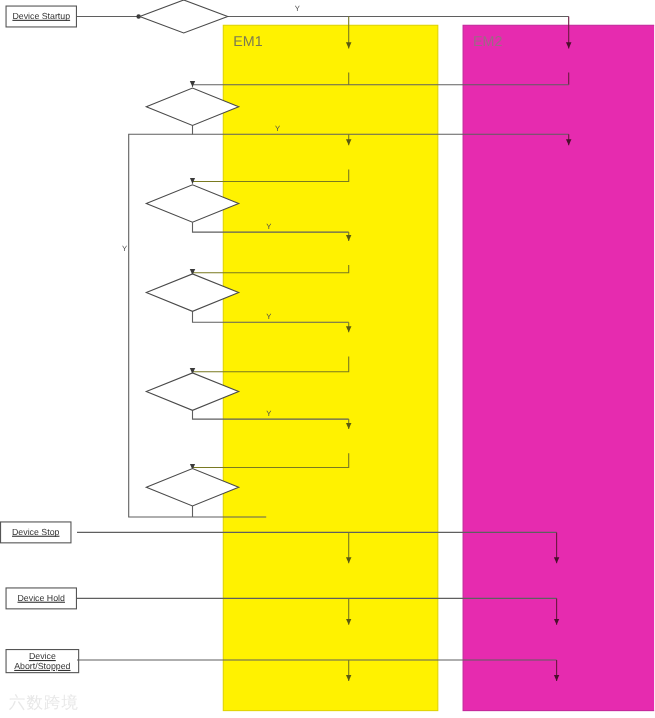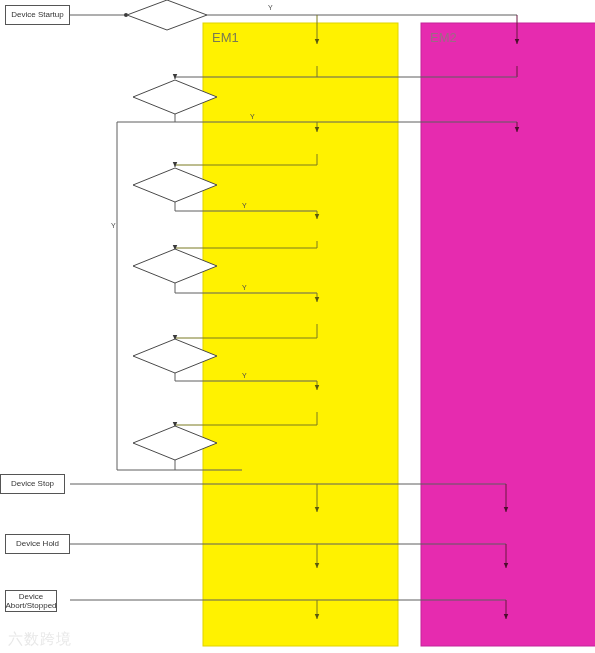--- a/index.html
+++ b/index.html
@@ -61,20 +61,21 @@
     position: absolute;
     box-sizing: border-box;
     background: #fffffa;
     border: 1px solid #8a8a6a;
     display: flex;
     align-items: center;
     justify-content: center;
     font-size: 10.5px;
     color: #595942;
     white-space: nowrap;
+    text-decoration: underline;
   }
   .node-box.plain {
     border: 1px solid #555555;
     color: #333333;
     font-size: 8px;
     background: #ffffff;
     line-height: 1.15;
     text-align: center;
     flex-direction: column;
   }
@@ -231,21 +232,21 @@
 is completed?</div>
   </div>
   <div class="diamond-wrap" style="left:133px; top:426px; width:84px; height:34px;">
     <div class="diamond-text" style="white-space:pre-line;">Job Finish Bending
 is completed?</div>
   </div>
 
   <div class="node-box plain" style="left:5px; top:5px; width:65px; height:20px;">Device Startup</div>
   <div class="node-box plain" style="left:0; top:474px; width:65px; height:20px;">Device Stop</div>
   <div class="node-box plain" style="left:5px; top:534px; width:65px; height:20px;">Device Hold</div>
-  <div class="node-box plain" style="left:5px; top:590px; width:52px; height:22px; white-space:pre-line;">Device
+  <div class="node-box plain" style="left:5px; top:590px; width:67px; height:22px; white-space:pre-line;">Device
 Abort/Stopped</div>
 
   <div class="node-box" style="left:262px; top:45px; width:110px; height:21px;">Job Homing</div>
   <div class="node-box" style="left:262px; top:133px; width:110px; height:21px;">Job Loading</div>
   <div class="node-box" style="left:262px; top:220px; width:110px; height:21px;">Job Bending</div>
   <div class="node-box" style="left:262px; top:303px; width:110px; height:21px;">Job Finish Bending</div>
   <div class="node-box" style="left:262px; top:391px; width:110px; height:21px;">Job Bending Cycle</div>
   <div class="node-box" style="left:262px; top:513px; width:110px; height:21px;">Job Stopping</div>
   <div class="node-box" style="left:262px; top:569px; width:110px; height:21px;">Job Holding</div>
   <div class="node-box" style="left:262px; top:620px; width:110px; height:21px;">Job Stopped</div>

